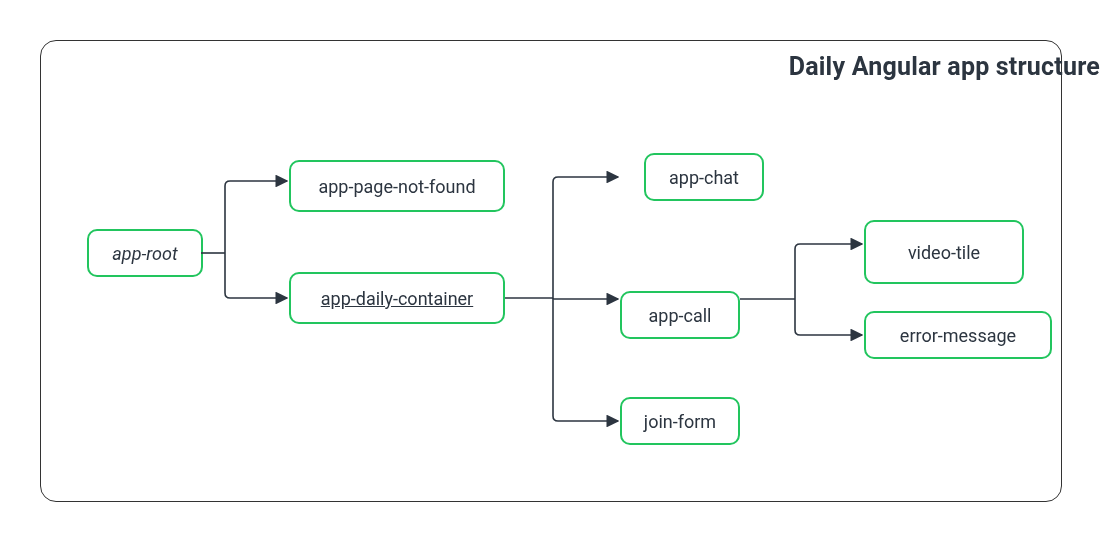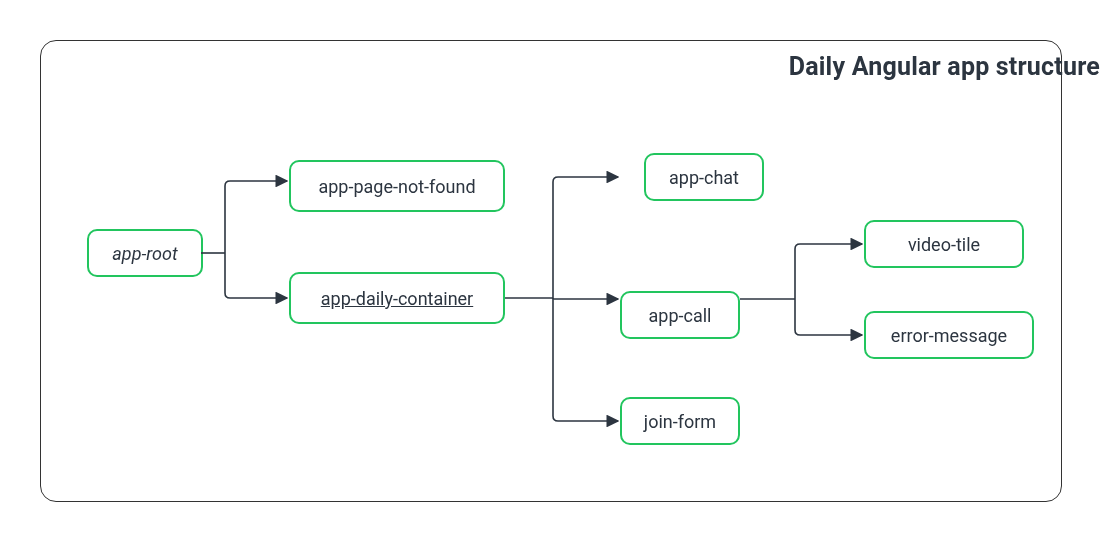--- a/index.html
+++ b/index.html
@@ -20,23 +20,23 @@
 <div class="node" style="left:289px; top:160px; width:216px; height:52px;">app-page-not-found</div>
 
 <div class="node" style="left:289px; top:272px; width:216px; height:52px;text-decoration:underline;">app-daily-container</div>
 
 <div class="node" style="left:620px; top:153px; width:120px; height:48px;margin-left:24px;">app-chat</div>
 
 <div class="node" style="left:620px; top:291px; width:120px; height:48px;">app-call</div>
 
 <div class="node" style="left:620px; top:397px; width:120px; height:48px;">join-form</div>
 
-<div class="node" style="left:864px; top:220px; width:160px; height:48px;">video-tile</div>
+<div class="node" style="left:864px; top:220px; width:160px; height:64px;">video-tile</div>
 
-<div class="node" style="left:864px; top:311px; width:170px; height:48px;">error-message</div>
+<div class="node" style="left:864px; top:311px; width:188px; height:48px;">error-message</div>
 
 <svg class="edges">
   <defs>
     <marker id="ah" viewBox="0 0 10 10" refX="9" refY="5" markerWidth="8" markerHeight="8" orient="auto-start-reverse">
       <path d="M 0 0 L 10 5 L 0 10 z" fill="#2c3540"></path>
     </marker>
   </defs>
 
   <path class="e" d="M 201 253 H 225"></path>
   <path class="e" marker-end="url(#ah)" d="M 225 253 V 186 Q 225 181 230 181 H 287"></path>

